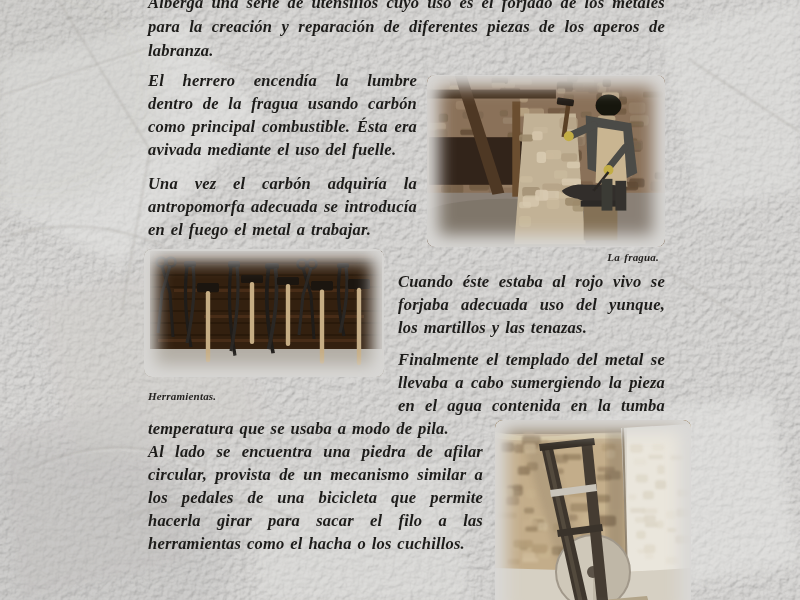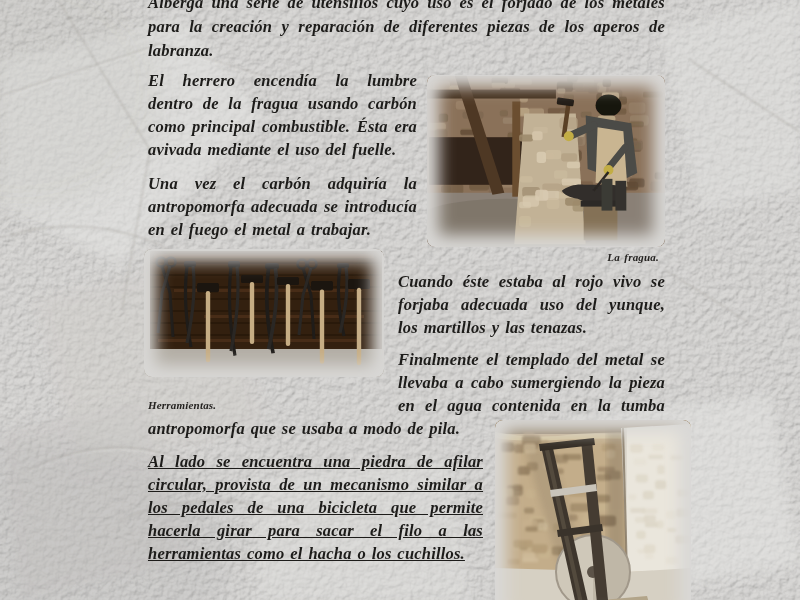--- a/index.html
+++ b/index.html
@@ -14,32 +14,32 @@
     color:#1d1c1a;font-style:italic;font-weight:600;
     font-size:16.5px;line-height:23px;letter-spacing:.2px;word-spacing:1.5px;
     text-align:justify;
   }
   p{margin:0;}
   .intro{margin:-9px 0 6px 0;line-height:24px;}
   .p-lumbre{margin-top:2px;}
   .p-temperatura{margin-top:11px;}
   .p-forjado{margin-top:10px;}
   .p-templado{margin-top:9px;}
-  .p-piedra{margin-top:10px;text-decoration:underline;}
+  .p-piedra{}
   figure{margin:0;}
   .fig-fragua{float:right;width:238px;margin:6px 0 6px 10px;}
   .fig-herr{float:left;width:240px;margin:8px 14px 4px -4px;}
   .fig-piedra{float:right;width:196px;margin:-20px -26px 0 12px;}
   .photo{position:relative;border-radius:8px;overflow:hidden;}
   .photo svg{display:block;}
   .feather{position:absolute;left:0;top:0;right:0;bottom:0;border-radius:8px;
     box-shadow:inset 0 0 16px 12px #d9d8d6;pointer-events:none;}
   .caption{font-size:11px;line-height:14px;font-weight:600;color:#242220;text-align:left;}
   .cap-right{text-align:right;padding-right:6px;margin-top:3px;}
-  .cap-left{padding-left:4px;margin-top:21px;}
+  .cap-left{padding-left:4px;margin-top:12px;}
 </style>
 </head>
 <body>
 
 <svg class="bg-svg" width="800" height="600">
   <defs>
     <filter id="stucco" x="0%" y="0%" width="100%" height="100%">
       <feTurbulence type="fractalNoise" baseFrequency="0.16" numOctaves="3" seed="7" result="n"></feTurbulence>
       <feDiffuseLighting in="n" lighting-color="#ffffff" surfaceScale="1.7" diffuseConstant="1.05" result="l">
         <feDistantLight azimuth="235" elevation="55"></feDistantLight>
@@ -320,21 +320,21 @@
           <use href="#hx-tong" transform="translate(199,14) scale(1,0.85)"></use>
           <use href="#hx-hammer" transform="translate(215,30) scale(1,1.25)"></use>
         </g>
       </svg>
       <div class="feather"></div>
     </div>
     <figcaption class="caption cap-left">Herramientas.</figcaption>
   </figure>
 
   <p class="p-forjado">Cuando éste estaba al rojo vivo se forjaba adecuada uso del yunque, los martillos y las tenazas.</p>
-  <p class="p-templado">Finalmente el templado del metal se llevaba a cabo sumergiendo la pieza en el agua contenida en la tumba antropomorfa que se usaba a modo de pila.</p>
+  <p class="p-templado">Finalmente el templado del metal se llevaba a cabo sumergiendo la pieza en el agua contenida en la tumba temperatura que se usaba a modo de pila.</p>
 
   <figure class="fig-piedra">
     <div class="photo">
       <svg width="196" height="207" viewBox="0 0 196 207">
         <defs>
           <filter id="pz1">
               <feGaussianBlur stdDeviation="0.8"></feGaussianBlur>
             </filter>
           <filter id="pz3">
               <feGaussianBlur stdDeviation="3"></feGaussianBlur>

